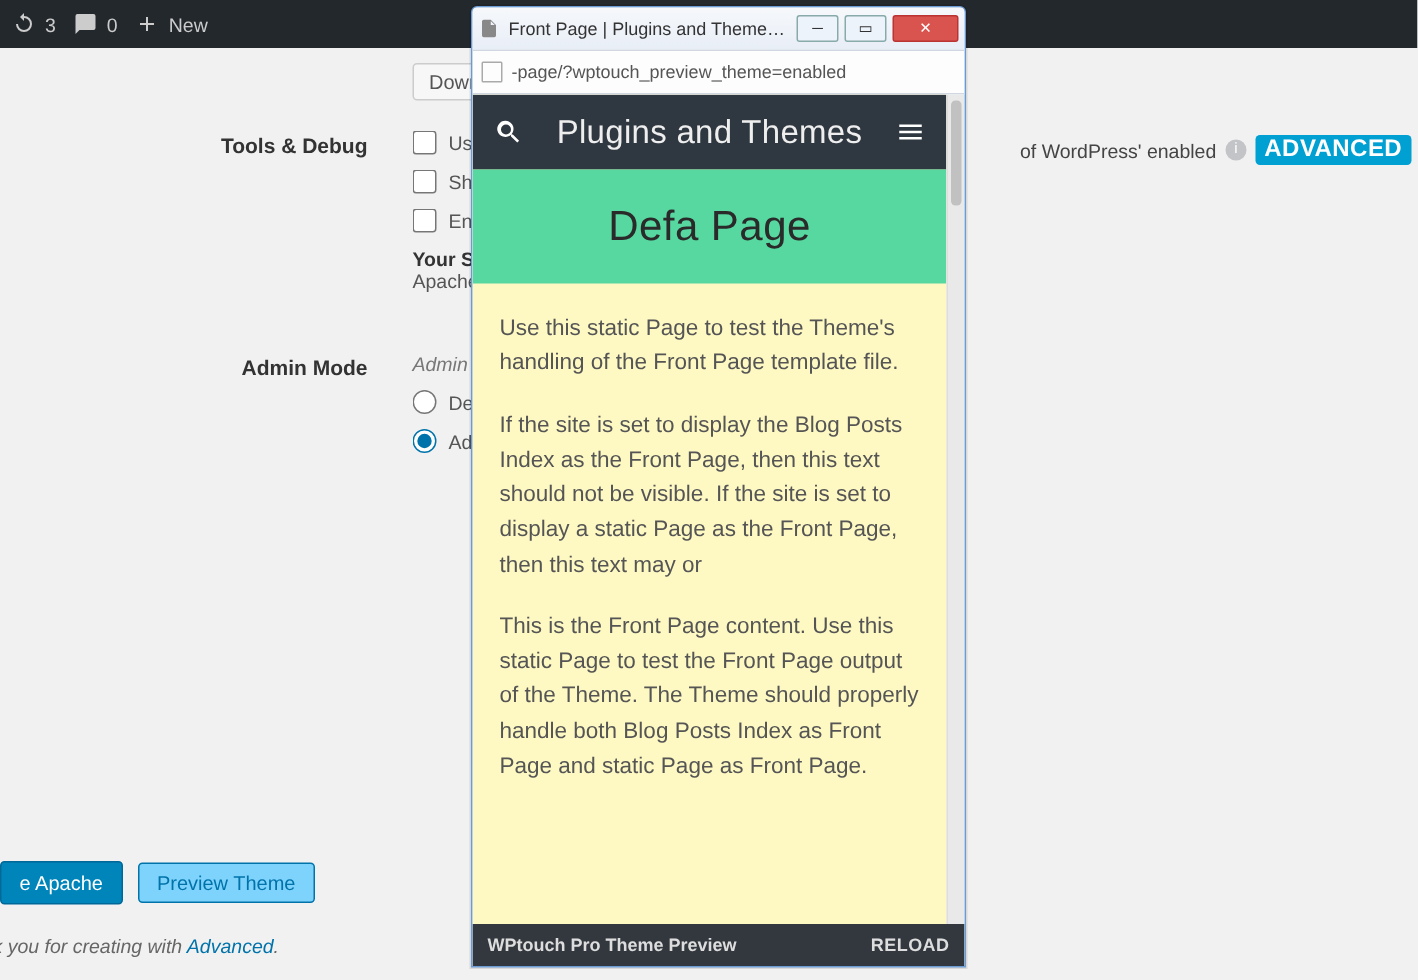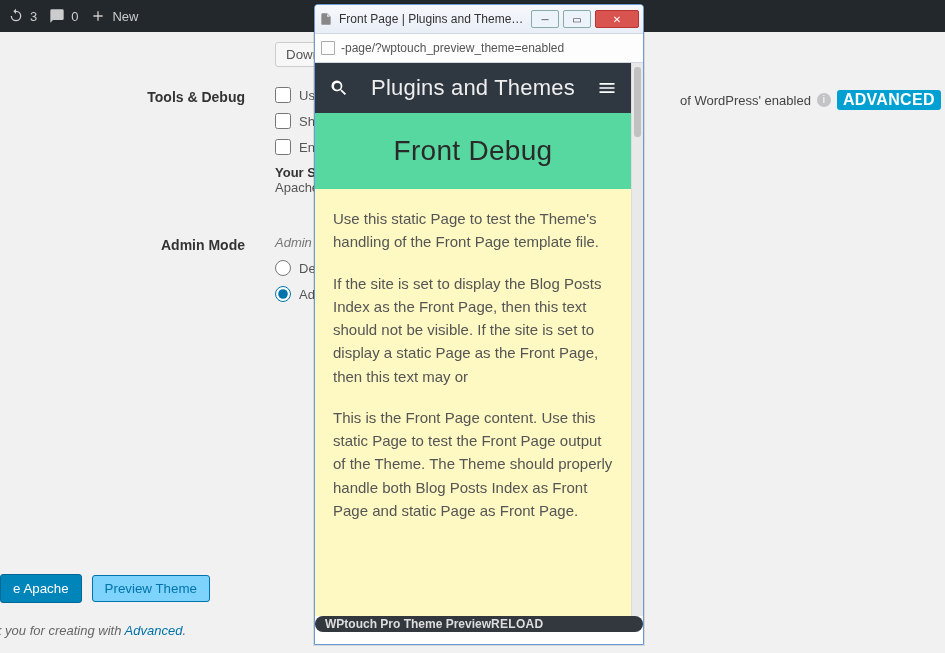--- a/index.html
+++ b/index.html
@@ -40,21 +40,21 @@
   .popup-body { height: calc(100% - 28px - 30px - 28px); overflow:hidden; display:flex; }
   .popup-scroll { width:12px; background:#e9e9e9; border-left:1px solid #ddd; position:relative; }
   .popup-scroll-thumb { position:absolute; top:4px; left:2px; right:2px; height:70px; background:#c1c1c1; border-radius:3px; }
   .popup-view { flex:1; overflow:hidden; background:#fef9c3;}
   .mob-header { background:#2f3740; color:#eee; display:flex; align-items:center; justify-content:space-between; padding:12px 14px; }
   .mob-header-title { font-family: "Helvetica Neue", Arial, sans-serif; font-size:22px; font-weight:300; letter-spacing:.2px; }
   .mob-header .icon-svg { width:20px; height:20px; fill:#fff; }
   .mob-banner { background:#56d8a0; color:#2a2a2a; text-align:center; padding:22px 0; font-family: "Helvetica Neue", Arial; font-size:28px; font-weight:300; letter-spacing:.3px;}
   .mob-content { padding: 18px 18px 10px; font-size:15px; line-height:1.55; color:#555; }
   .mob-content p { margin-bottom:18px; }
-  .popup-statusbar { height:16px; background:#33383e; color:#ddd; display:flex; align-items:center; padding:0 10px; font-size:12px; font-weight:600;border-radius:11px; }
+  .popup-statusbar { height:28px; background:#33383e; color:#ddd; display:flex; align-items:center; justify-content:space-between; padding:0 10px; font-size:12px; font-weight:600; }
   .reload-btn { color:#ddd; font-weight:700; letter-spacing:.3px; cursor:pointer; }
   .tiny-icon { width:14px; height:14px; }
 </style>
 </head>
 <body>
 
 <div class="adminbar">
   <span class="adminbar-item">
     <svg class="icon-svg" viewBox="0 0 24 24">
         <path d="M12 4V1L8 5l4 4V6a6 6 0 1 1-6 6H4a8 8 0 1 0 8-8z"></path>
@@ -152,21 +152,21 @@
     <div class="popup-view">
       <div class="mob-header">
         <svg class="icon-svg" viewBox="0 0 24 24">
             <path d="M15.5 14h-.79l-.28-.27a6.5 6.5 0 1 0-.7.7l.27.28v.79l5 4.99L20.49 19l-4.99-5zM10 14a4 4 0 1 1 0-8 4 4 0 0 1 0 8z"></path>
           </svg>
         <span class="mob-header-title">Plugins and Themes</span>
         <svg class="icon-svg" viewBox="0 0 24 24">
             <path d="M3 6h18v2H3V6zm0 5h18v2H3v-2zm0 5h18v2H3v-2z"></path>
           </svg>
       </div>
-      <div class="mob-banner">Front Debug</div>
+      <div class="mob-banner">Defa Page</div>
       <div class="mob-content">
         <p>Use this static Page to test the Theme's handling of the Front Page template file.</p>
         <p>If the site is set to display the Blog Posts Index as the Front Page, then this text should not be visible. If the site is set to display a static Page as the Front Page, then this text may or</p>
         <p>This is the Front Page content. Use this static Page to test the Front Page output of the Theme. The Theme should properly handle both Blog Posts Index as Front Page and static Page as Front Page.</p>
       </div>
     </div>
     <div class="popup-scroll">
       <div class="popup-scroll-thumb"></div>
     </div>
   </div>

